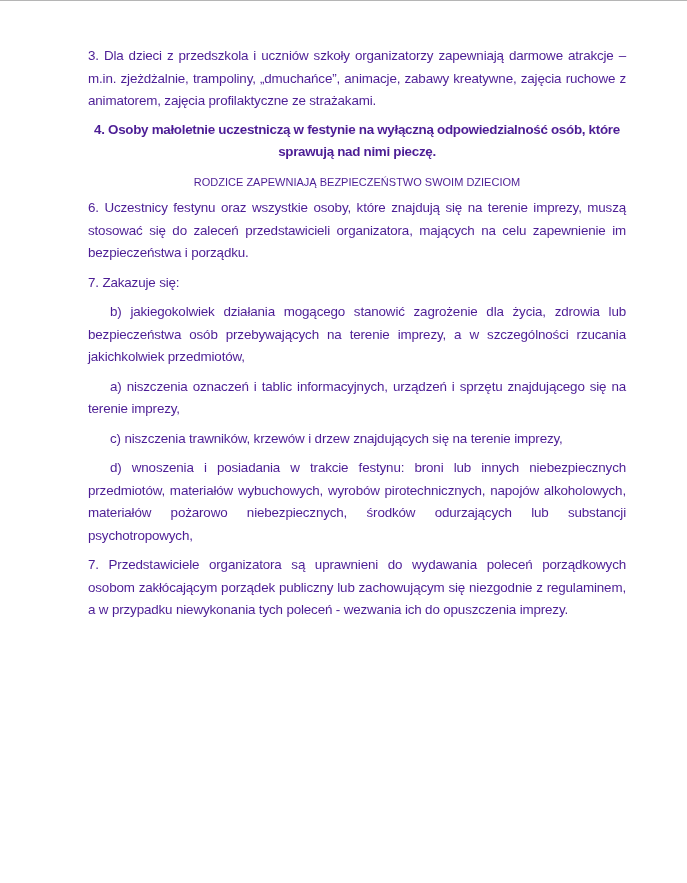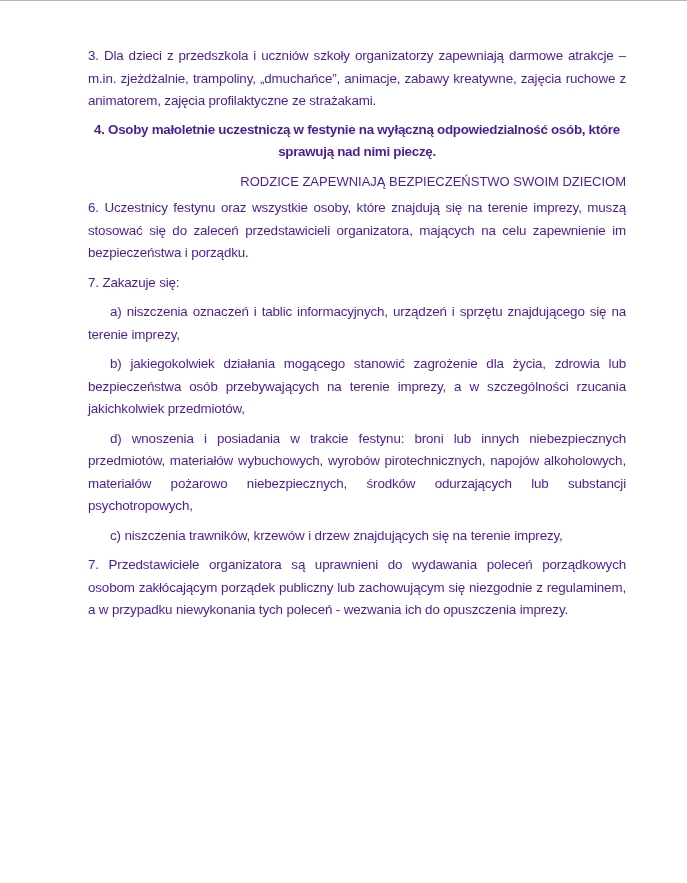--- a/index.html
+++ b/index.html
@@ -30,41 +30,41 @@
     .para {
       margin: 0 0 7px 0;
       text-align: justify;
     }
     .para.bold {
       font-weight: bold;
       text-align: center;
       letter-spacing: -0.3px;
     }
     .heading {
-      text-align: right;
+      text-align: center;
       font-weight: normal;
-      font-size: 13px;
+      font-size: 11px;
       margin: 6px 0 4px 0;
       letter-spacing: 0;
     }
     .sub {
       text-indent: 22px;
       margin: 0 0 7px 0;
       text-align: justify;
     }
     .p1 { margin-bottom: 6px; }
     .p5 { margin-bottom: 6px; }
   </style>
 </head>
 <body>
 
 <div class="page">
   <p class="para p1">3. Dla dzieci z przedszkola i uczniów szkoły organizatorzy zapewniają darmowe atrakcje – m.in. zjeżdżalnie, trampoliny, „dmuchańce”, animacje, zabawy kreatywne, zajęcia ruchowe z animatorem, zajęcia profilaktyczne ze strażakami.</p>
   <p class="para bold">4.  Osoby małoletnie uczestniczą w festynie na wyłączną odpowiedzialność osób, które sprawują nad nimi pieczę.</p>
   <p class="heading">RODZICE ZAPEWNIAJĄ BEZPIECZEŃSTWO SWOIM DZIECIOM</p>
   <p class="para">6.  Uczestnicy festynu oraz wszystkie osoby, które znajdują się na terenie imprezy, muszą stosować się do zaleceń przedstawicieli organizatora, mających na celu zapewnienie im bezpieczeństwa i porządku.</p>
   <p class="para">7.  Zakazuje się:</p>
+  <p class="sub">b) jakiegokolwiek działania mogącego stanowić zagrożenie dla życia, zdrowia lub bezpieczeństwa osób przebywających na terenie imprezy, a w szczególności rzucania jakichkolwiek przedmiotów,</p>
   <p class="sub">a) niszczenia oznaczeń i tablic informacyjnych, urządzeń i sprzętu znajdującego się na terenie imprezy,</p>
-  <p class="sub">b) jakiegokolwiek działania mogącego stanowić zagrożenie dla życia, zdrowia lub bezpieczeństwa osób przebywających na terenie imprezy, a w szczególności rzucania jakichkolwiek przedmiotów,</p>
+  <p class="sub">c) niszczenia trawników, krzewów i drzew znajdujących się na terenie imprezy,</p>
   <p class="sub">d) wnoszenia i posiadania w trakcie festynu: broni lub innych niebezpiecznych przedmiotów, materiałów wybuchowych, wyrobów pirotechnicznych, napojów alkoholowych, materiałów pożarowo niebezpiecznych, środków odurzających lub substancji psychotropowych,</p>
-  <p class="sub">c) niszczenia trawników, krzewów i drzew znajdujących się na terenie imprezy,</p>
   <p class="para">7.     Przedstawiciele organizatora  są uprawnieni do wydawania poleceń porządkowych osobom zakłócającym  porządek publiczny lub zachowującym się niezgodnie z regulaminem, a w przypadku niewykonania tych poleceń - wezwania ich do opuszczenia imprezy.</p>
 </div>
 
 </body></html>

